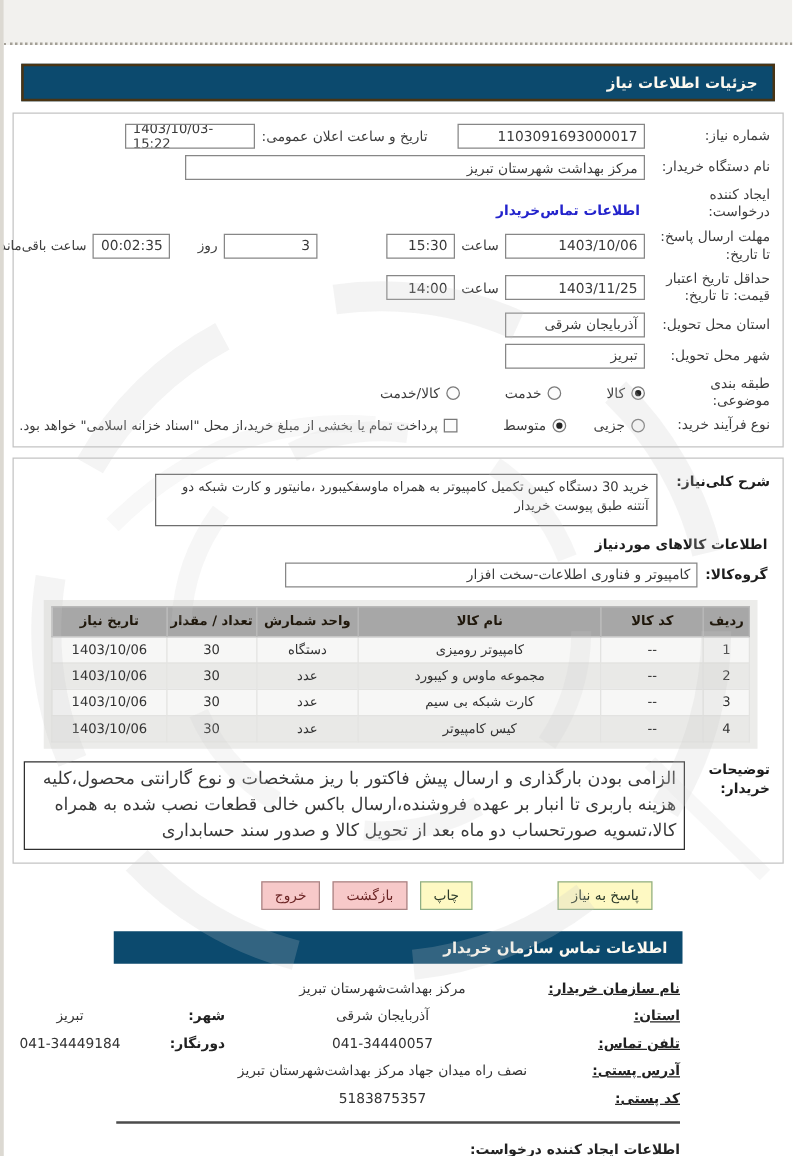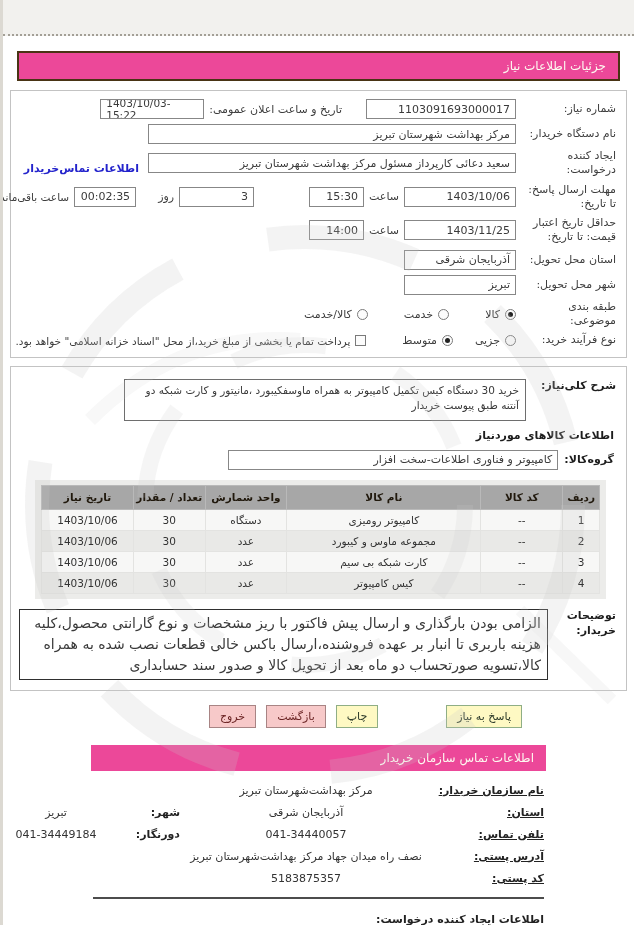--- a/index.html
+++ b/index.html
@@ -17,21 +17,21 @@
     overflow: hidden;
     background: #fff;
     border-left: 3px solid #dcd9d2;
   }
   .content { position: relative; z-index: 1; }
   
   .wm { position:absolute; inset:0; z-index:2; pointer-events:none; opacity:.5; }
 
   .topstrip { height: 36px; background: #f2f1ee; border-bottom: 2px dotted #a39f96; }
 
-  .bar { background:#ec4899; color:#fdf9f0; font-weight:normal; font-size:12px; padding:6px 12px; }
+  .bar { background:#0c4a6e; color:#fdf9f0; font-weight:bold; font-size:12px; padding:6px 12px; }
   .bar1 { margin: 15px 14px 9px 14px; border: 2px solid #493414; }
   .bar2 { margin: 17px 88px 13px 88px; }
 
   .panel { border: 1px solid #c3c3c3; background:#fff; margin: 0 7px 8px 7px; padding: 8px 10px 4px 8px; }
 
   .frow { display:flex; align-items:center; margin-bottom:5px; column-gap:5px; }
   .flabel { width:95px; flex:none; line-height:1.3; color:#3d3d3d; }
   .inlab { flex:none; color:#3d3d3d; }
   .ibox {
     border:1px solid #878787; background:#fff; height:20px;
@@ -127,23 +127,20 @@
 
       <div class="frow">
         <span class="flabel">نام دستگاه خریدار:</span>
         <span class="ibox w368">
             <span>مرکز بهداشت  شهرستان تبریز</span>
           </span>
       </div>
 
       <div class="frow">
         <span class="flabel">ایجاد کننده درخواست:</span>
-        <span class="ibox w368">
-            <span>سعید دعائی کارپرداز مسئول مرکز بهداشت شهرستان تبریز</span>
-          </span>
         <a class="link">اطلاعات تماس‌خریدار</a>
       </div>
 
       <div class="frow">
         <span class="flabel">مهلت ارسال پاسخ: تا تاریخ:</span>
         <span class="ibox w112">
             <span class="ltr">1403/10/06</span>
           </span>
         <span class="inlab">ساعت</span>
         <span class="ibox w55">

